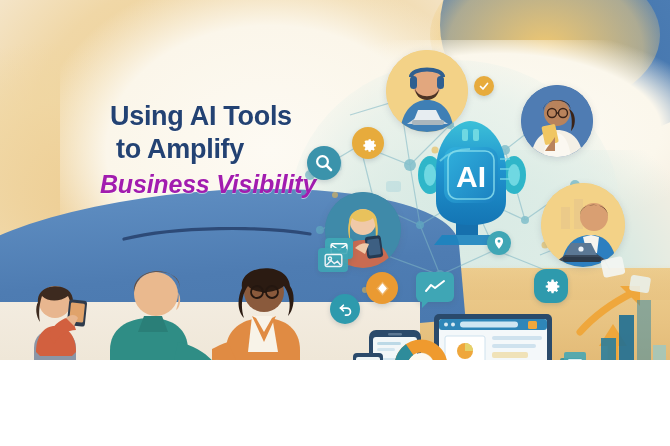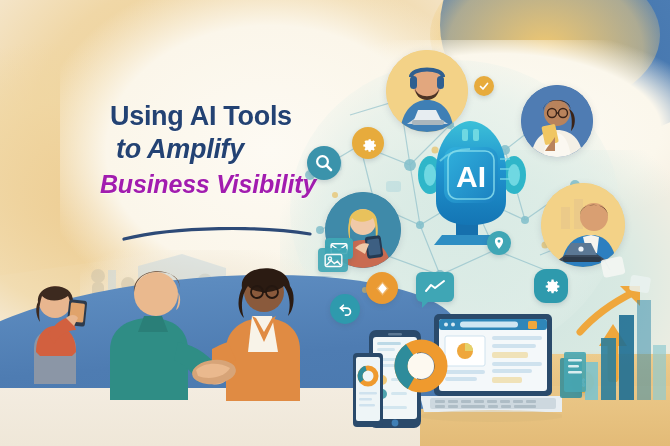--- a/index.html
+++ b/index.html
@@ -1,17 +1,17 @@
 <!DOCTYPE html>
 <html><head>
 <meta charset="utf-8">
 <style>
   html,body{margin:0;padding:0;background:#fff;}
   body{font-family:"Liberation Sans",sans-serif;}
-  #banner{position:relative;width:670px;height:446px;overflow:hidden;
+  #banner{position:relative;width:670px;height:360px;overflow:hidden;
           background:#f6efe2;}
 
   
   .bg-layer{position:absolute;inset:0;}
   .bg-sand{position:absolute;left:-40px;top:-120px;width:560px;height:360px;
     background:radial-gradient(ellipse at 45% 60%, #eecf96 0%, #f0d7a6 42%, rgba(245,231,206,.85) 68%, rgba(250,245,235,0) 85%);
     transform:rotate(-8deg);}
   .bg-sand2{position:absolute;left:-110px;top:60px;width:420px;height:300px;
     background:radial-gradient(ellipse at 50% 50%, #edcd93 0%, rgba(240,214,161,.75) 50%, rgba(250,244,233,0) 78%);
     transform:rotate(14deg);}
@@ -40,21 +40,21 @@
 
   
   .abs{position:absolute;}
   svg{display:block;}
 
   
   #title-block{position:absolute;left:100px;top:100px;width:220px;}
   .t-line{font-weight:bold;color:#234273;font-size:27px;line-height:33px;
           letter-spacing:-.3px;text-shadow:0 1px 0 rgba(255,255,255,.55);}
   .t-line.l1{padding-left:10px;}
-  .t-line.l2{padding-left:16px;font-style:italic;}
+  .t-line.l2{padding-left:16px;}
   .t-sub{font-style:italic;font-weight:bold;color:#a21caf;font-size:25px;
          line-height:36px;padding-left:0px;letter-spacing:-.2px;
          text-shadow:0 1px 0 rgba(255,255,255,.5);}
   #title-underline{position:absolute;left:22px;top:127px;width:190px;height:14px;}
 
   
   #network{position:absolute;left:290px;top:55px;width:340px;height:290px;opacity:.75;}
 
   
   .avatar{position:absolute;border-radius:50%;overflow:hidden;

